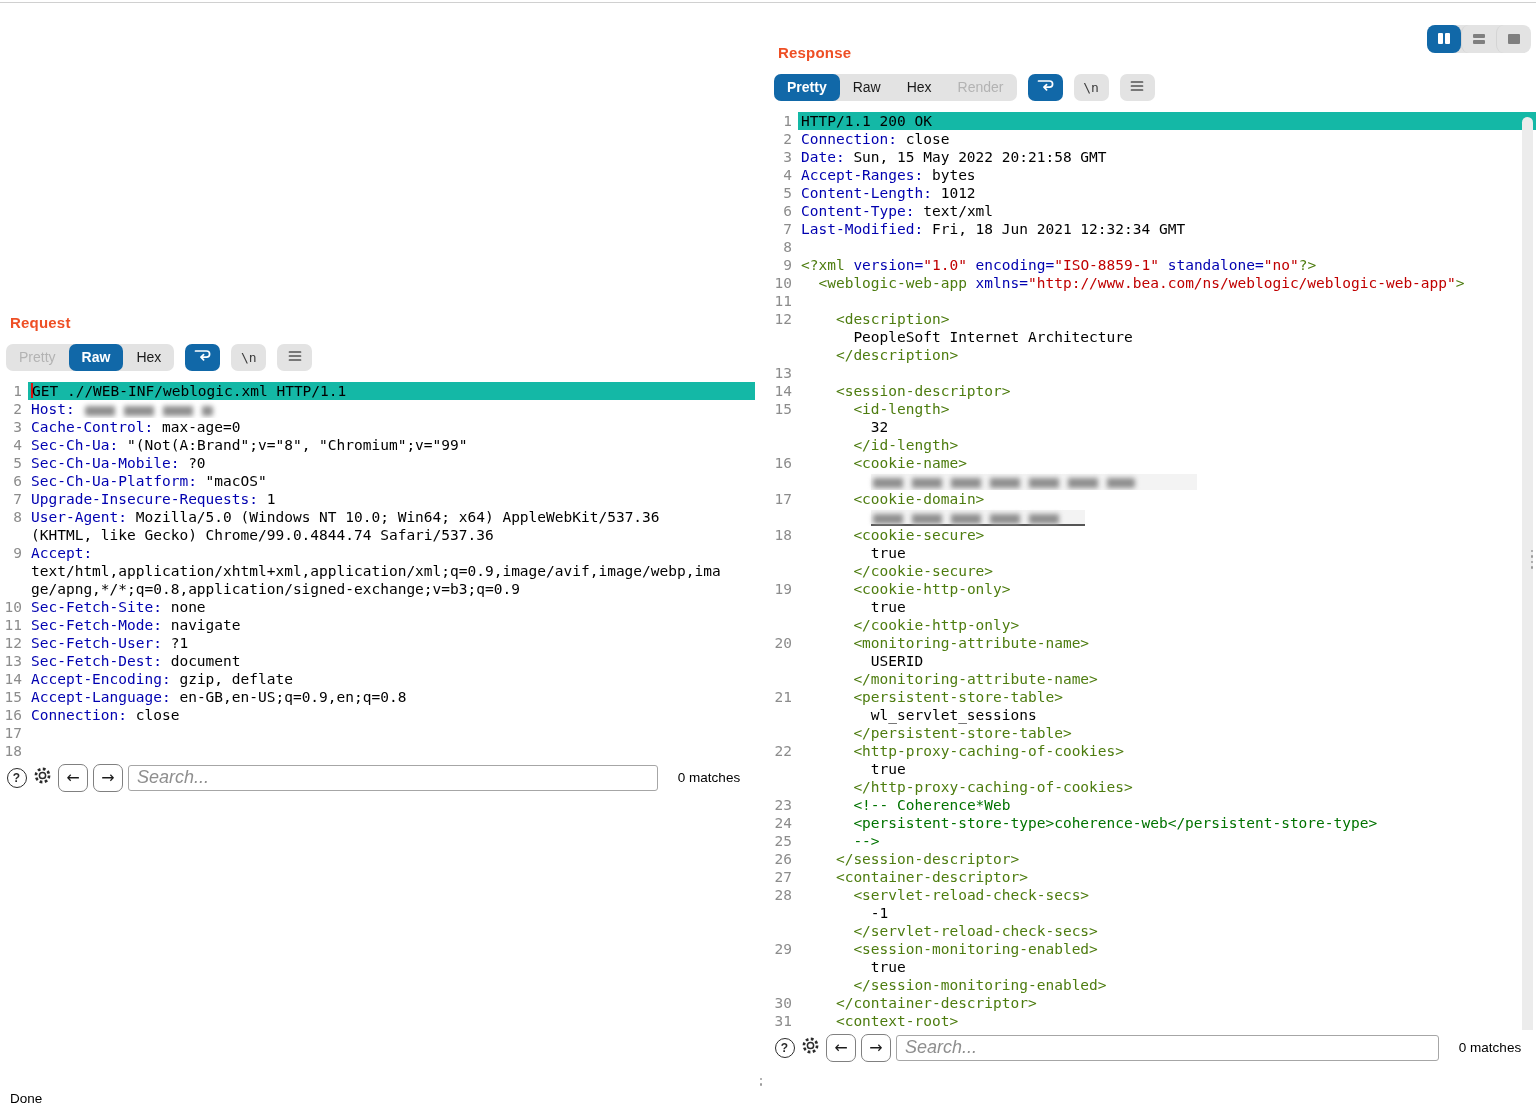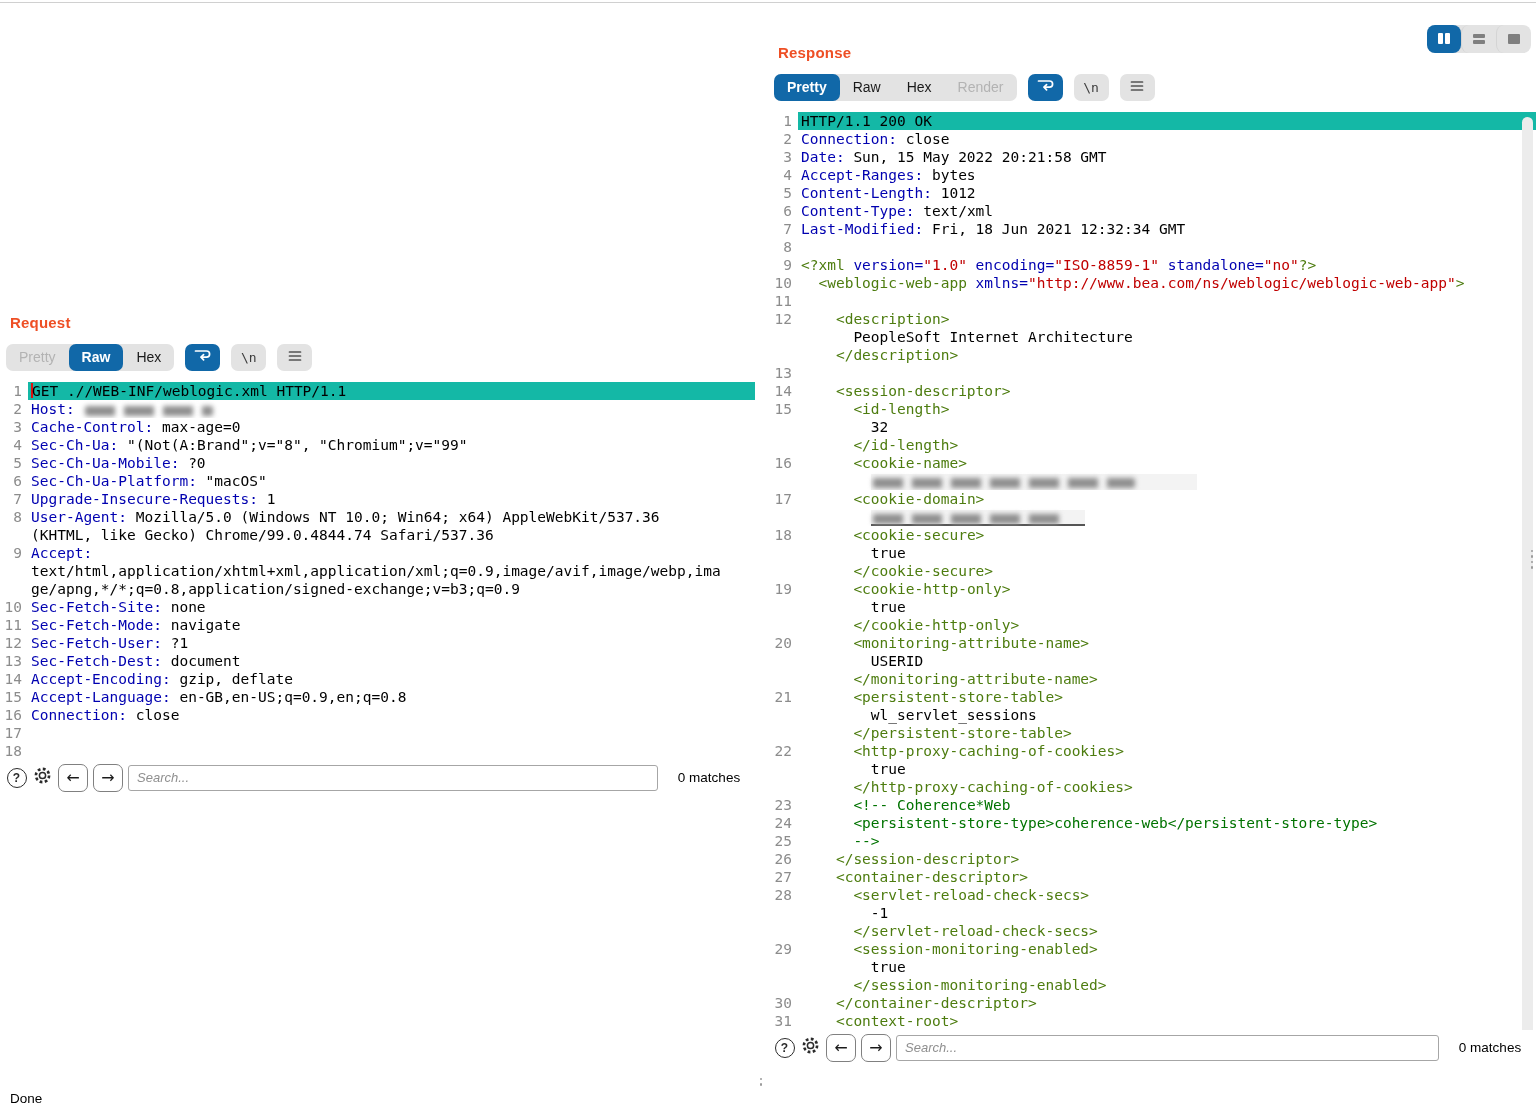--- a/index.html
+++ b/index.html
@@ -64,21 +64,21 @@
 
   
   .searchbar{flex:none;height:36px;display:flex;align-items:center;padding:0 0 4px 6px;gap:5px;}
   .round-ic{width:21px;height:21px;flex:none;display:flex;align-items:center;justify-content:center;}
   .help-circle{width:18px;height:18px;border:1.6px solid #2b2b2b;border-radius:50%;display:flex;
                align-items:center;justify-content:center;font-size:12px;font-weight:700;color:#2b2b2b;}
   .nav-btn{width:28px;height:26px;flex:none;border:1.3px solid #808080;border-radius:7px;background:#fff;
            display:flex;align-items:center;justify-content:center;font-size:16px;color:#1a1a1a;
            font-family:"DejaVu Sans",sans-serif;}
   .search-input{flex:1;height:24px;border:1px solid #a6a6a6;border-radius:3px;padding:0 8px;
-                font-size:13px;font-family:"Liberation Sans",sans-serif;outline:none;background:#fff;min-width:60px;}
+                font-size:18px;font-family:"Liberation Sans",sans-serif;outline:none;background:#fff;min-width:60px;}
   .search-input::placeholder{font-style:italic;color:#8f8f8f;}
   .matches{flex:none;width:92px;text-align:center;font-size:13.5px;color:#000;}
 
   .grip{position:absolute;width:6px;display:flex;flex-direction:column;gap:3px;align-items:center;}
   .grip i{display:block;width:2.5px;height:2.5px;border-radius:50%;background:#9b9b9b;}
 
   .statusbar{position:absolute;left:0;bottom:0;width:100%;height:25px;display:flex;align-items:center;
              padding-left:10px;font-size:13.5px;color:#000;background:#fff;}
 </style>
 </head>

